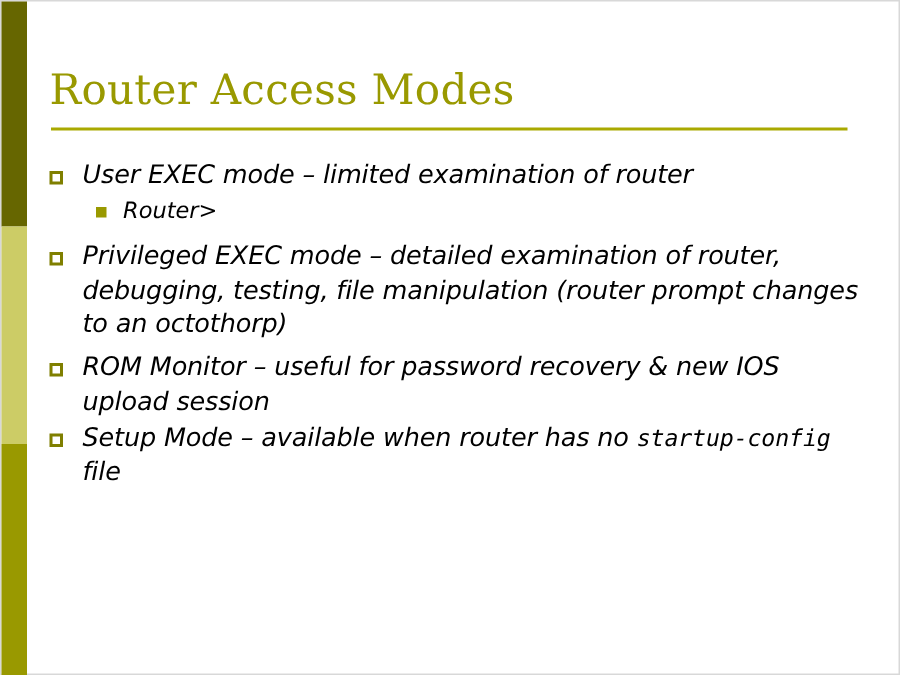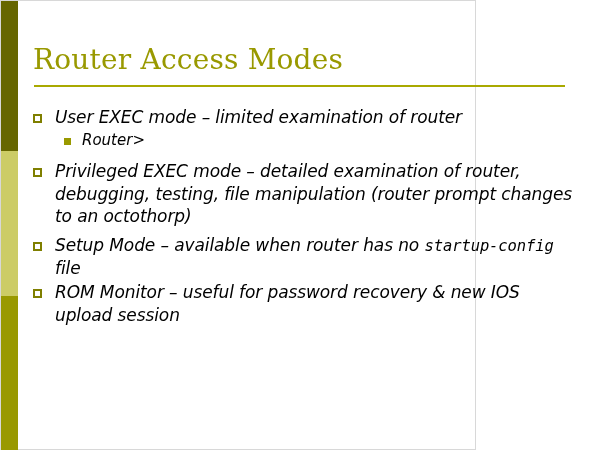--- a/index.html
+++ b/index.html
@@ -9,21 +9,21 @@
   }
   body {
     width: 600px;
     height: 450px;
     overflow: hidden;
     font-family: "DejaVu Sans", sans-serif;
   }
 
   .slide {
     position: relative;
-    width: 476px;
+    width: 600px;
     height: 450px;
     background: #ffffff;
     box-sizing: border-box;
     border: 1px solid #d8d8d8;
   }
 
   
   .sidebar {
     position: absolute;
     left: 0;
@@ -157,22 +157,22 @@
     <div class="l1-item">
       <span class="l1-bullet"></span>
       <span class="l1-text">Privileged EXEC mode – detailed examination of router, debugging, testing, file manipulation (router prompt changes to an octothorp)</span>
     </div>
 
 
     <div class="spacer-sm"></div>
 
     <div class="l1-item">
       <span class="l1-bullet"></span>
-      <span class="l1-text"><span>Setup Mode – available when router has no </span><span class="mono">startup-config</span><span> file</span></span>
+      <span class="l1-text">ROM Monitor – useful for password recovery &amp; new IOS upload session</span>
     </div>
 
     <div class="l1-item">
       <span class="l1-bullet"></span>
-      <span class="l1-text">ROM Monitor – useful for password recovery &amp; new IOS upload session</span>
+      <span class="l1-text"><span>Setup Mode – available when router has no </span><span class="mono">startup-config</span><span> file</span></span>
     </div>
 
   </div>
 </div>
 
 </body></html>

